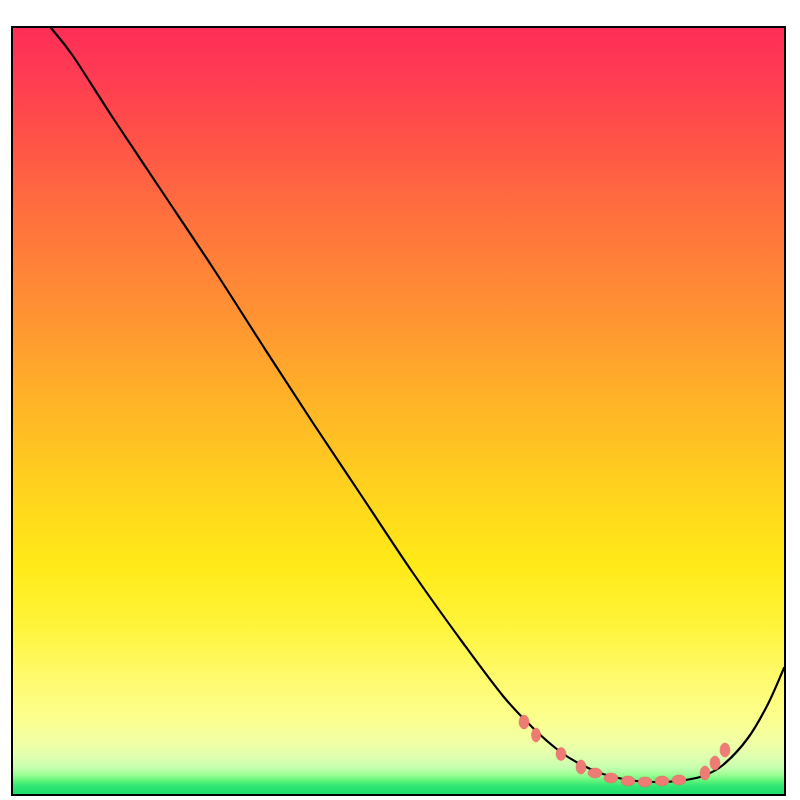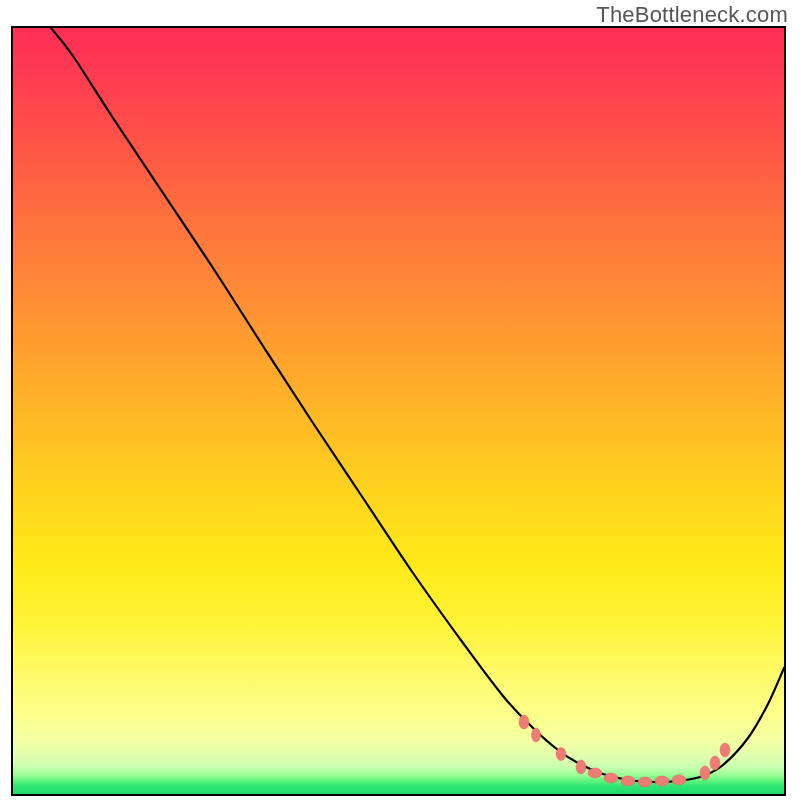--- a/index.html
+++ b/index.html
@@ -79,21 +79,20 @@
     fill: #ee7b74;
     stroke: #e7665e;
     stroke-width: 0.5;
   }
 </style>
 </head>
 <body>
 
 <div class="chart-container">
 
-  <div class="attribution">TheBottleneck.com</div>
 
   <div class="outer-frame">
     <div class="gradient-bg"></div>
 
     <svg class="curve-layer" viewBox="0 0 771 766" preserveAspectRatio="none">
       <path id="curve-path" class="curve-path" d="M 38 0 C 41.7 4.7 49.7 13.0 60.0 28.0 C 70.3 43.0 85.0 67.2 100.0 90.0 C 115.0 112.8 133.3 140.0 150.0 165.0 C 166.7 190.0 183.3 214.5 200.0 240.0 C 216.7 265.5 233.3 292.2 250.0 318.0 C 266.7 343.8 283.3 369.7 300.0 395.0 C 316.7 420.3 333.3 445.0 350.0 470.0 C 366.7 495.0 383.3 520.8 400.0 545.0 C 416.7 569.2 435.0 594.5 450.0 615.0 C 465.0 635.5 478.3 653.8 490.0 668.0 C 501.7 682.2 510.8 691.0 520.0 700.0 C 529.2 709.0 537.5 716.2 545.0 722.0 C 552.5 727.8 557.5 731.0 565.0 735.0 C 572.5 739.0 581.7 743.2 590.0 746.0 C 598.3 748.8 606.7 750.7 615.0 752.0 C 623.3 753.3 631.7 753.8 640.0 754.0 C 648.3 754.2 656.7 754.0 665.0 753.0 C 673.3 752.0 682.5 750.7 690.0 748.0 C 697.5 745.3 702.5 743.3 710.0 737.0 C 717.5 730.7 727.5 720.2 735.0 710.0 C 742.5 699.8 749.0 687.7 755.0 676.0 C 761.0 664.3 768.3 646.0 771.0 640.0 "></path>
       <g id="marker-group" class="marker-group" fill="#ee7b74">
           <ellipse cx="511" cy="694" rx="5" ry="7"></ellipse>
           <ellipse cx="523" cy="707" rx="4.5" ry="7"></ellipse>
           <ellipse cx="548" cy="726" rx="5" ry="6.5"></ellipse>

